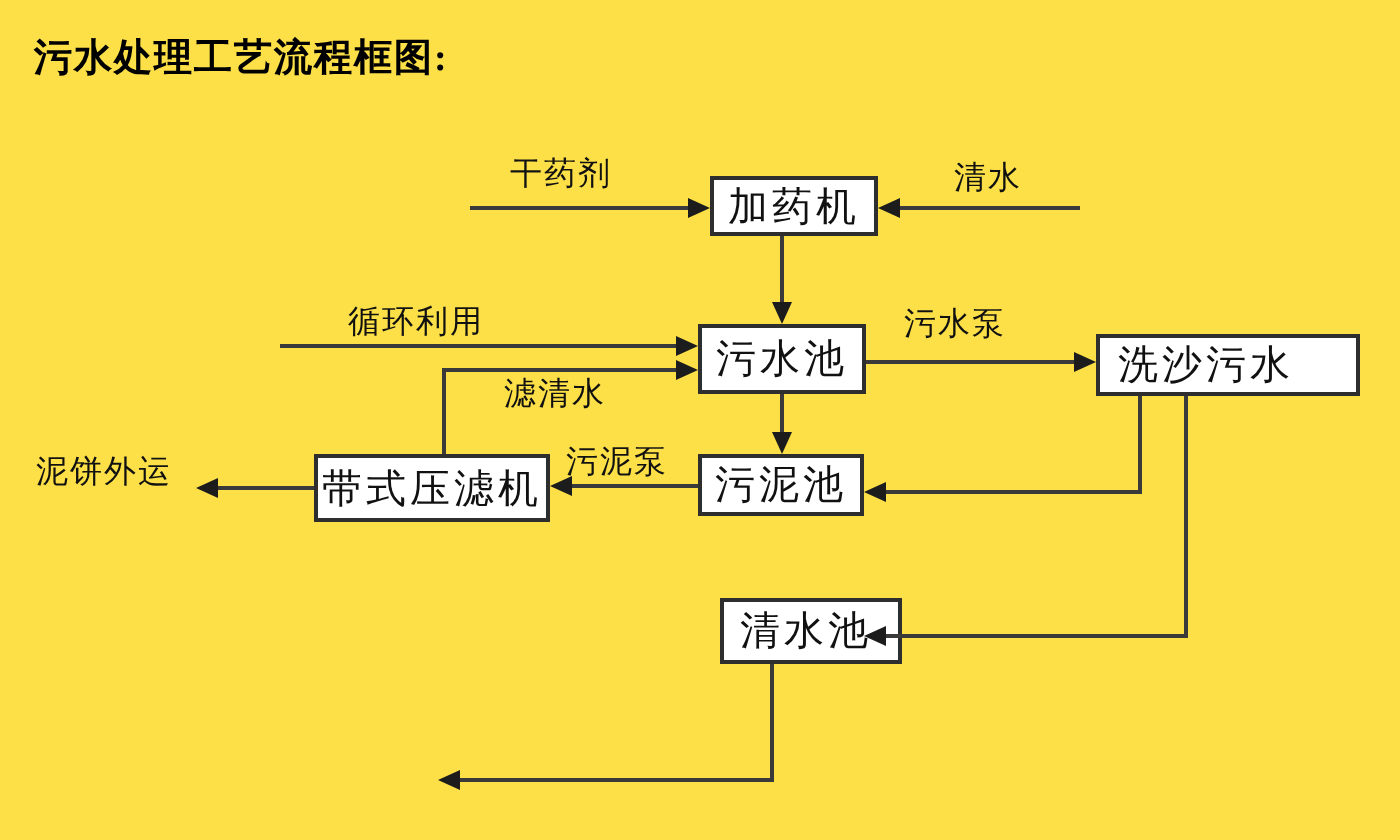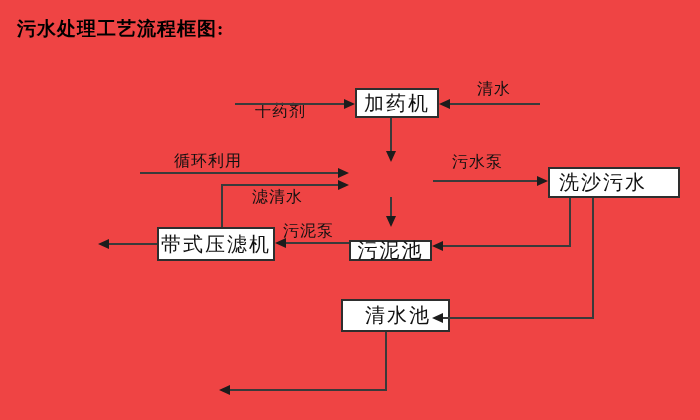--- a/index.html
+++ b/index.html
@@ -1,17 +1,17 @@
 <!DOCTYPE html>
 <html><head>
 <meta charset="utf-8">
 <style>
   html,body{margin:0;padding:0;background:#fff;}
   #canvas{
-    position:relative;width:700px;height:420px;background:#ef4444;overflow:hidden;
+    position:relative;width:700px;height:420px;background:#fde047;overflow:hidden;
     font-family:Liberation Serif, serif;color:#111;
   }
   .title{
     position:absolute;left:17px;top:16px;font-size:19px;font-weight:bold;
     letter-spacing:1px;color:#000;white-space:nowrap;
   }
   .box{
     position:absolute;border:2px solid #2e2e2e;background:#fff;
     display:flex;align-items:center;justify-content:center;
     font-size:20px;color:#111;letter-spacing:2px;box-sizing:border-box;white-space:nowrap;
@@ -25,31 +25,33 @@
   .ar.d{border-left:5px solid transparent;border-right:5px solid transparent;border-top:11px solid #1c1c1c;}
 </style>
 </head>
 <body>
 
 <div id="canvas">
 
   <div class="title">污水处理工艺流程框图:</div>
 
   <div class="box" style="left:355px;top:88px;width:84px;height:30px;">加药机</div>
+  <div class="box" style="left:349px;top:162px;width:84px;height:35px;">污水池</div>
   <div class="box" style="left:548px;top:167px;width:132px;height:31px;justify-content:flex-start;padding-left:9px;">洗沙污水</div>
-  <div class="box" style="left:349px;top:240px;width:83px;height:21px;">污泥池</div>
+  <div class="box" style="left:349px;top:227px;width:83px;height:31px;">污泥池</div>
   <div class="box" style="left:157px;top:227px;width:118px;height:34px;">带式压滤机</div>
-  <div class="box" style="left:341px;top:299px;width:109px;height:33px;justify-content:flex-start;padding-left:22px;">清水池</div>
+  <div class="box" style="left:360px;top:299px;width:91px;height:33px;justify-content:flex-start;padding-left:8px;">清水池</div>
 
-  <div class="lbl" style="left:255px;top:77px;margin-top:24px;">干药剂</div>
+  <div class="lbl" style="left:255px;top:77px;">干药剂</div>
   <div class="lbl" style="left:477px;top:79px;">清水</div>
   <div class="lbl" style="left:174px;top:151px;">循环利用</div>
   <div class="lbl" style="left:252px;top:187px;">滤清水</div>
   <div class="lbl" style="left:452px;top:152px;">污水泵</div>
   <div class="lbl" style="left:283px;top:221px;">污泥泵</div>
+  <div class="lbl" style="left:18px;top:226px;">泥饼外运</div>
 
   <div class="hl" style="left:235px;top:103px;width:109px;"></div>
   <div class="ar r" style="left:344px;top:99px;"></div>
 
   <div class="hl" style="left:450px;top:103px;width:90px;"></div>
   <div class="ar l" style="left:439px;top:99px;"></div>
 
   <div class="vl" style="left:390px;top:118px;height:34px;"></div>
   <div class="ar d" style="left:386px;top:151px;"></div>
 

